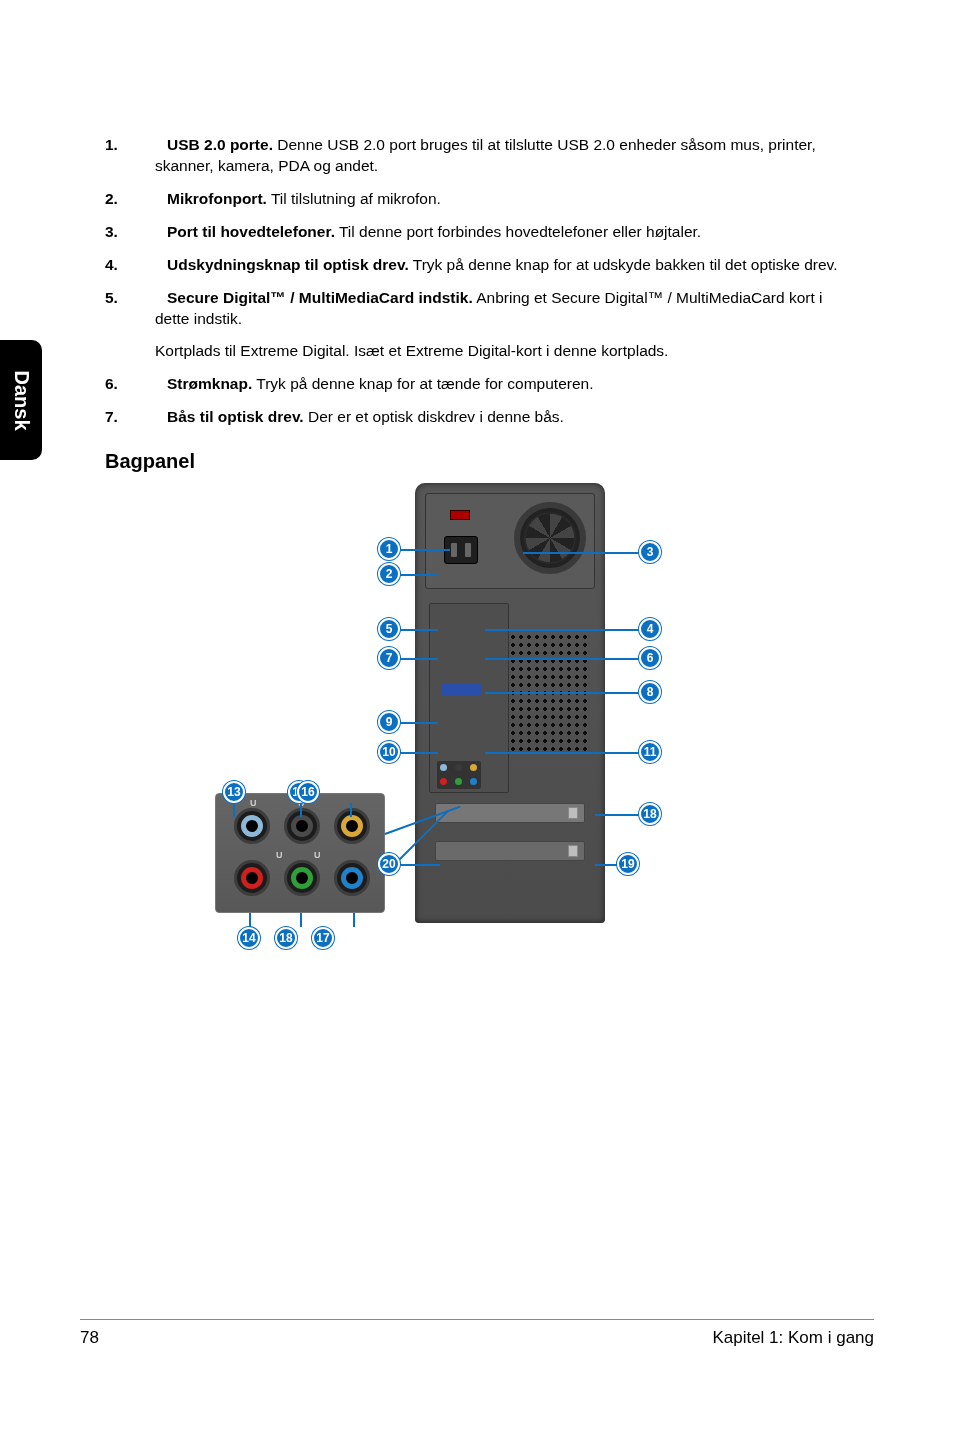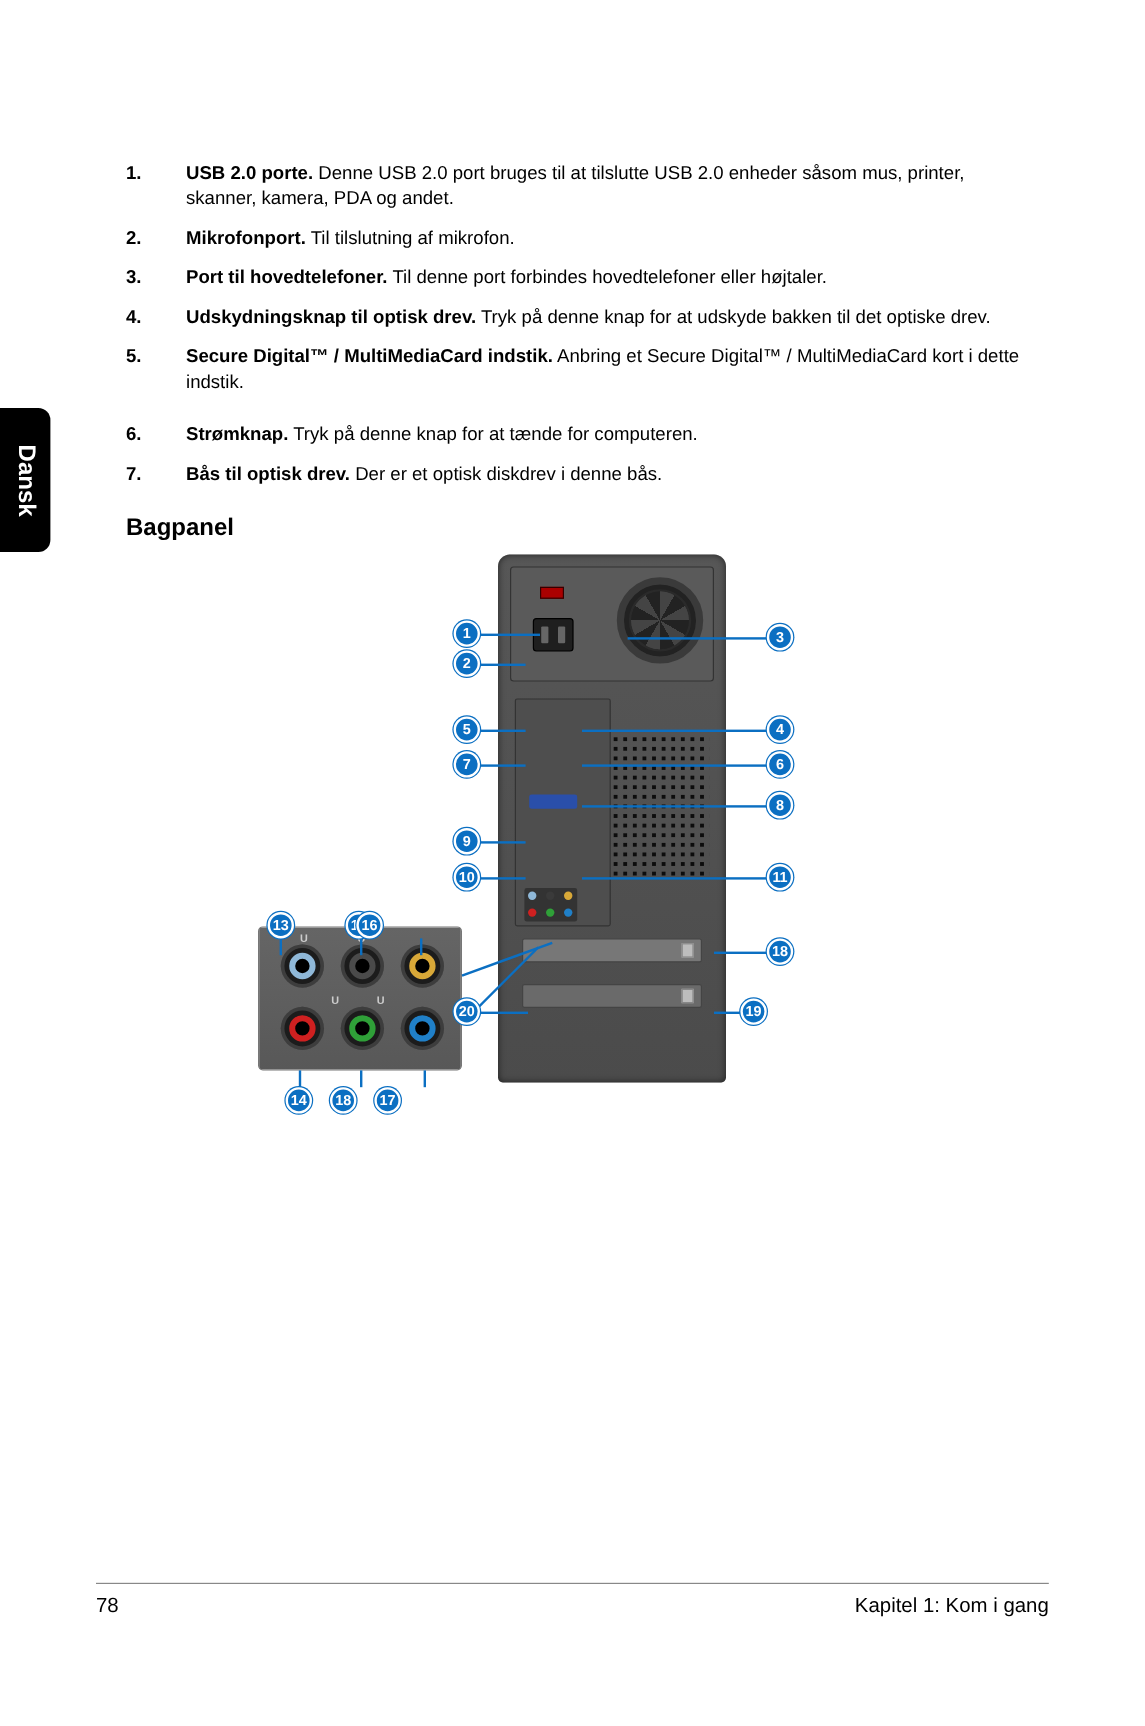--- a/index.html
+++ b/index.html
@@ -41,21 +41,21 @@
     margin-bottom: 12px;
     font-size: 15.5px;
     line-height: 1.35;
   }
   .list-num {
     width: 50px;
     font-weight: bold;
     flex-shrink: 0;
   }
   .list-body { flex: 1; }
-  .list-body .bold { font-weight: bold; }
+  .list-body .bold { font-weight: bold; margin-left: 12px; }
   .sub-para { margin-top: 12px; margin-left: 50px; font-size: 15.5px; line-height: 1.35; }
   .section-title {
     font-size: 20px;
     font-weight: bold;
     margin-top: 22px;
     margin-bottom: 4px;
   }
   .diagram-wrap {
     position: relative;
     width: 750px;
@@ -165,20 +165,21 @@
   </div>
   <div class="list-item">
     <div class="list-num">4.</div>
     <div class="list-body"><span class="bold">Udskydningsknap til optisk drev.</span><span> Tryk på denne knap for at udskyde bakken til det optiske drev.</span></div>
   </div>
   <div class="list-item">
     <div class="list-num">5.</div>
     <div class="list-body"><span class="bold">Secure Digital™ / MultiMediaCard indstik.</span><span> Anbring et Secure Digital™ / MultiMediaCard kort i dette indstik.</span></div>
   </div>
 
+  <p class="sub-para"><span class="bold">Kortplads til Extreme Digital.</span><span> Isæt et Extreme Digital-kort i denne kortplads.</span></p>
 
   <div style="height:12px"></div>
 
   <div class="list-item">
     <div class="list-num">6.</div>
     <div class="list-body"><span class="bold">Strømknap.</span><span> Tryk på denne knap for at tænde for computeren.</span></div>
   </div>
   <div class="list-item">
     <div class="list-num">7.</div>
     <div class="list-body"><span class="bold">Bås til optisk drev.</span><span> Der er et optisk diskdrev i denne bås.</span></div>

